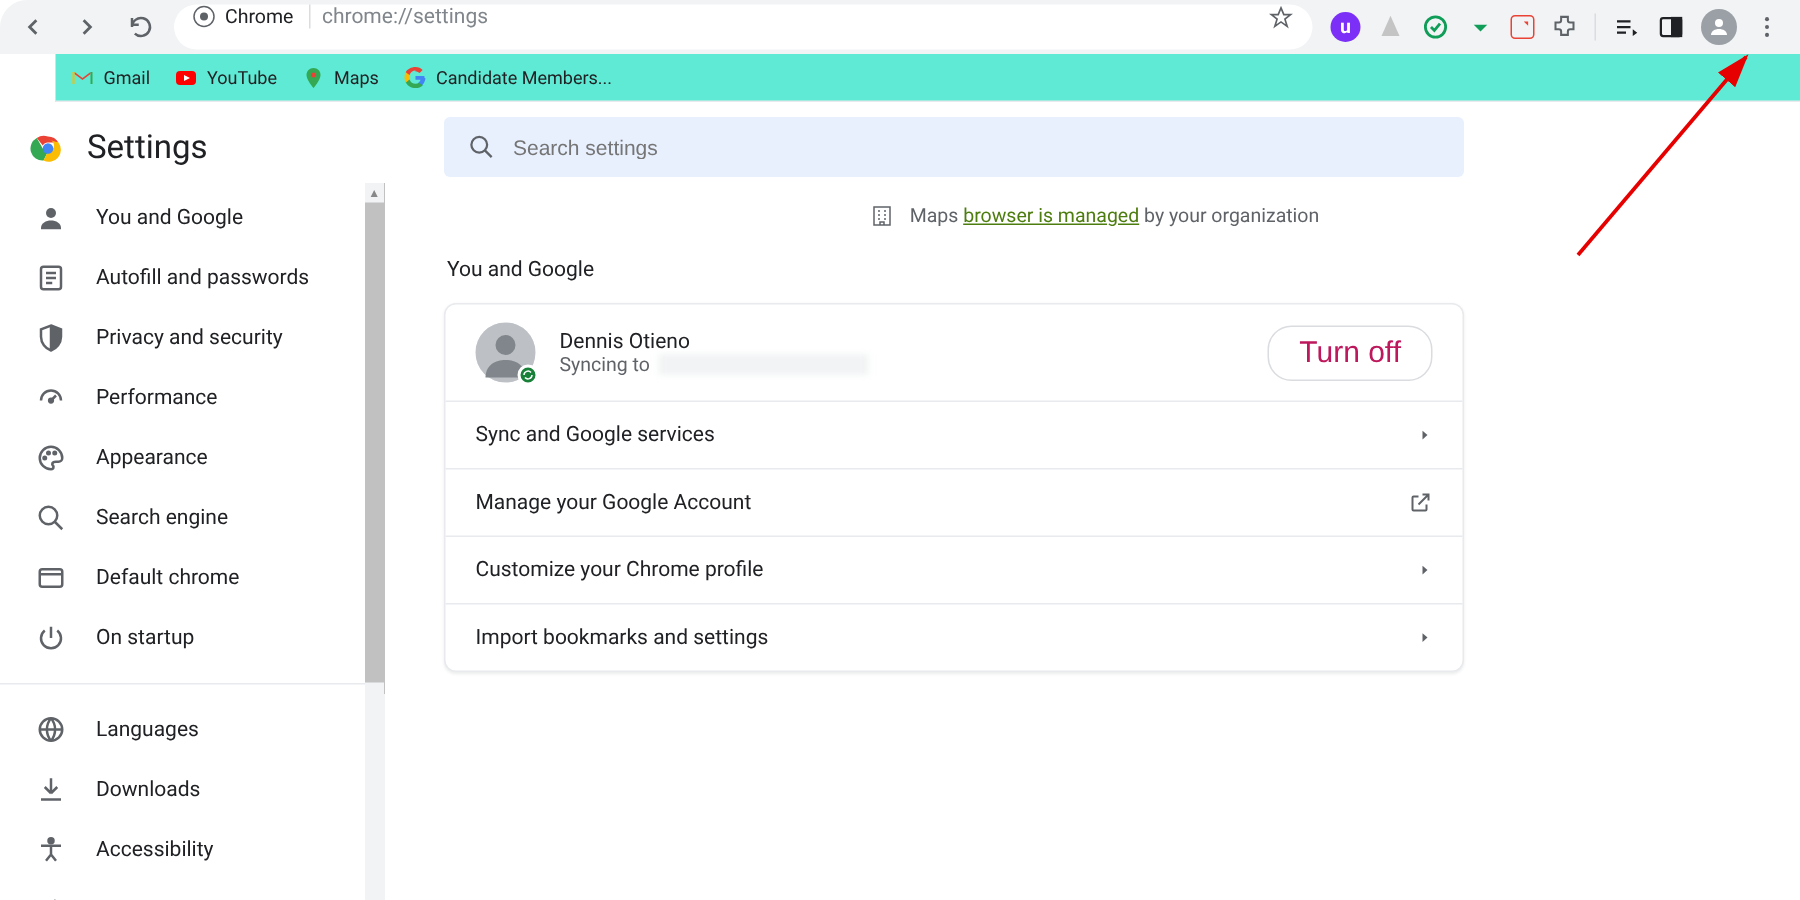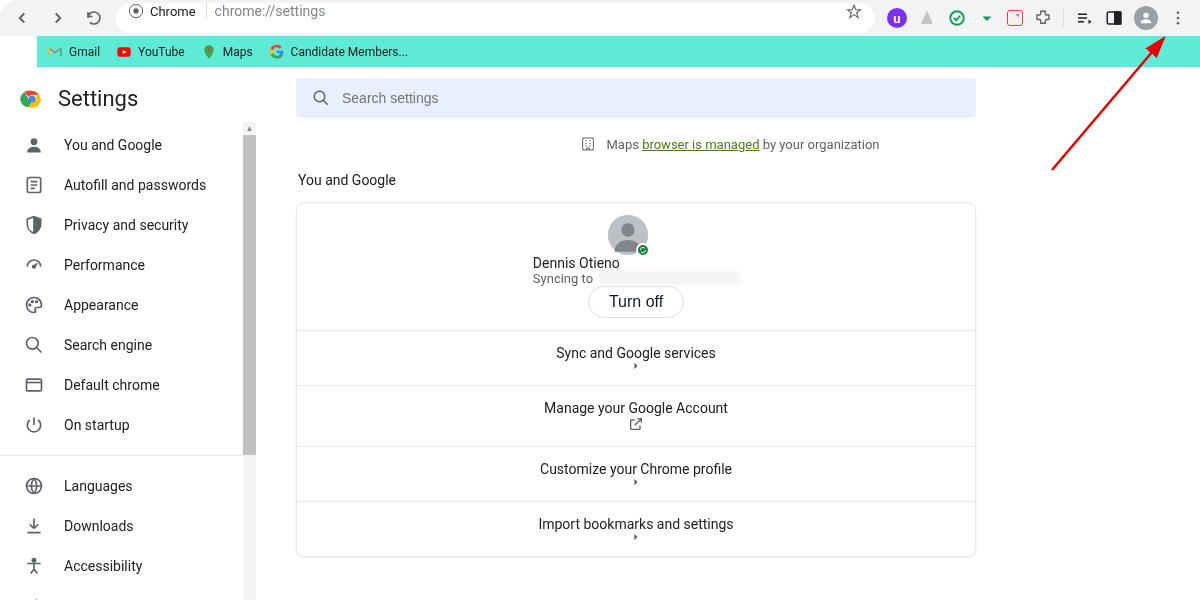--- a/index.html
+++ b/index.html
@@ -43,32 +43,32 @@
     
     .main-content { flex: 1; padding: 10px 36px 0 40px; overflow-y: auto; }
     .search-box { width: 100%; max-width: 680px; height: 40px; background: #e8f0fe; border-radius: 4px; display: flex; align-items: center; padding: 0 16px; gap: 12px; }
     .search-box svg { width: 18px; height: 18px; color: #5f6368; }
     .search-input { flex: 1; border: none; background: transparent; font-size: 14px; color: #5f6368; outline: none; }
     .managed-row { display: flex; align-items: center; justify-content: center; gap: 10px; padding: 18px 0 10px 0; font-size: 13px; color: #5f6368; }
     .managed-row a { color: #4d7c0f; text-decoration: underline; }
     .section-title { font-size: 14px; color: #202124; padding: 10px 0 14px 2px; font-weight: 400; }
     
     .card { max-width: 680px; border: 1px solid #e8eaed; border-radius: 8px; background: #fff; box-shadow: 0 1px 2px rgba(60,64,67,0.1); }
-    .card-row { display: flex; align-items: center; padding: 14px 20px; border-bottom: 1px solid #e8eaed; cursor: pointer; flex-direction: column; }
+    .card-row { display: flex; align-items: center; padding: 14px 20px; border-bottom: 1px solid #e8eaed; cursor: pointer; }
     .card-row:last-child { border-bottom: none; }
     .card-row-label { flex: 1; font-size: 14px; color: #202124; }
     .card-row-arrow { color: #5f6368; }
     .profile-row { padding: 12px 20px; }
     .profile-avatar-big { width: 40px; height: 40px; border-radius: 50%; background: #dadce0; position: relative; margin-right: 16px; display: flex; align-items: center; justify-content: center; overflow: visible; }
     .sync-badge { position: absolute; bottom: -2px; right: -2px; width: 14px; height: 14px; background: #188038; border-radius: 50%; border: 2px solid #fff; display: flex; align-items: center; justify-content: center; }
     .profile-info { flex: 1; }
     .profile-name { font-size: 14px; color: #202124; }
     .profile-sync { font-size: 13px; color: #5f6368; display: flex; gap: 6px; }
     .sync-mask { display: inline-block; width: 140px; height: 14px; background: #f1f3f4; filter: blur(2px); }
-    .turn-off-btn { padding: 6px 20px; border: 1px solid #dadce0; border-radius: 16px; background: #fff; color: #0f172a; font-size: 16px; font-weight: 500; cursor: pointer; }
+    .turn-off-btn { padding: 6px 20px; border: 1px solid #dadce0; border-radius: 16px; background: #fff; color: #be185d; font-size: 20px; font-weight: 500; cursor: pointer; }
     
     .arrow-annotation { position: absolute; top: 30px; right: 18px; pointer-events: none; }
   </style>
 </head>
 <body>
 
 <div class="chrome-top">
   <div class="nav-btn">
     <svg viewBox="0 0 24 24" fill="none" stroke="currentColor" stroke-width="2.5">
         <path d="M15 6l-6 6 6 6"></path>

